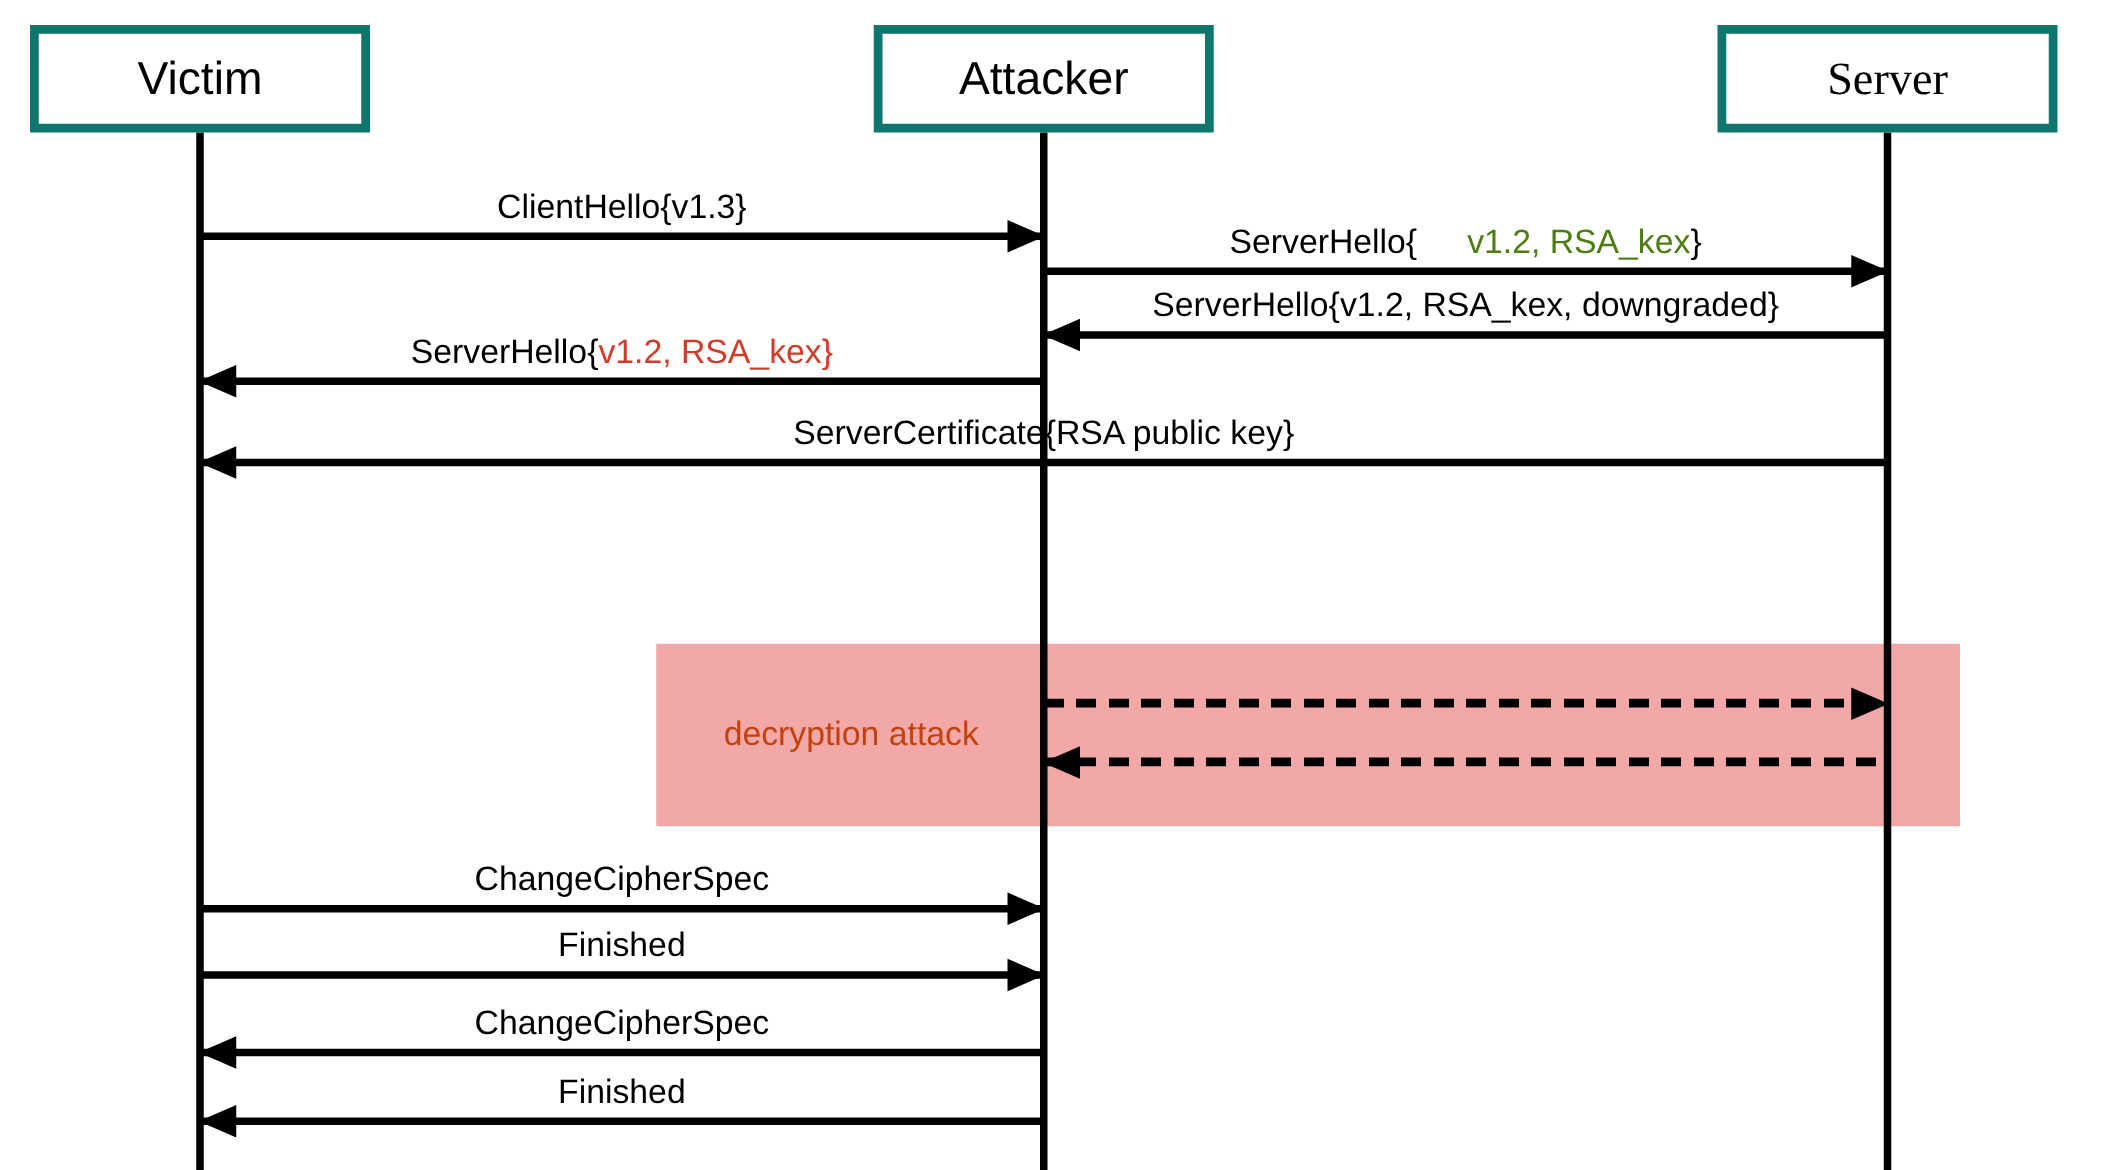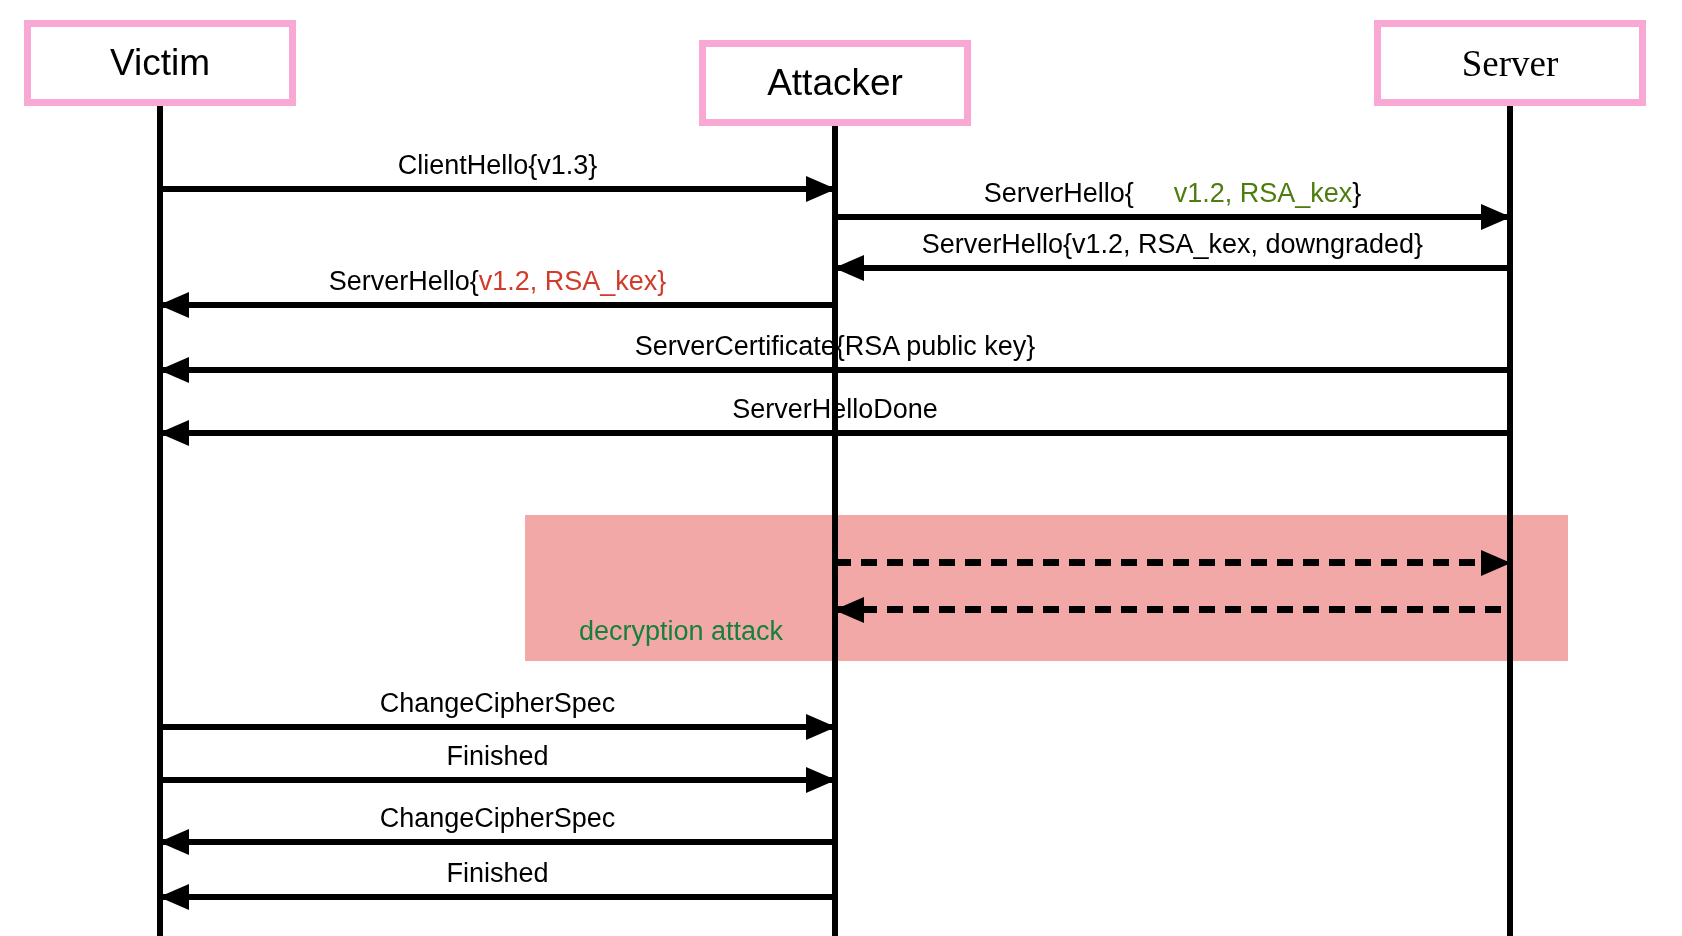--- a/index.html
+++ b/index.html
@@ -8,21 +8,21 @@
     width:1682px; height:936px;
     background:#ffffff;
     overflow:hidden;
     font-family:"Liberation Sans", sans-serif;
     color:#000;
   }
   
   .actor-box {
     position:absolute; top:20px;
     width:272px; height:86px;
-    border:7px solid #f9a8d4;
+    border:7px solid #0f766e;
     box-sizing:border-box;
     background:#fff;
     display:flex; align-items:center; justify-content:center;
     font-size:37px;
     z-index:5;
   }
   
   .lifeline {
     position:absolute; top:100px; bottom:0;
     width:6px; background:#000; z-index:2;
@@ -68,30 +68,30 @@
     font-size:27px; line-height:32px;
     white-space:nowrap;
   }
 </style>
 </head>
 <body>
 
 <div class="canvas">
 
   <div class="attack-region" style="background: rgb(243, 168, 168);"></div>
-  <div class="attack-label" style="color: #15803d; margin-top: 44px;">decryption attack</div>
+  <div class="attack-label" style="color: #c2410c;">decryption attack</div>
 
   <div class="lifeline" style="left:157px;"></div>
   <div class="lifeline" style="left:832px;"></div>
   <div class="lifeline" style="left:1507px;"></div>
 
   <div class="actor-box" style="left:24px;">
     <span>Victim</span>
   </div>
-  <div class="actor-box" style="left:699px;margin-top:20px;">
+  <div class="actor-box" style="left:699px;">
     <span>Attacker</span>
   </div>
   <div class="actor-box" style="left:1374px;font-family:Liberation Serif, serif;">
     <span>Server</span>
   </div>
 
   <div class="msg" style="left:160px; top:144px; width:675px;">
     <div class="label">
       <span>ClientHello{v1.3}</span>
     </div>
@@ -124,27 +124,20 @@
   </div>
 
   <div class="msg" style="left:160px; top:325px; width:1350px;">
     <div class="label">
       <span>ServerCertificate{RSA public key}</span>
     </div>
     <div class="line"></div>
     <div class="head l"></div>
   </div>
 
-  <div class="msg" style="left:160px; top:388px; width:1350px;">
-    <div class="label">
-      <span>ServerHelloDone</span>
-    </div>
-    <div class="line"></div>
-    <div class="head l"></div>
-  </div>
 
 
   <div class="msg" style="left:835px; top:518px; width:675px;">
     <div class="line dash"></div>
     <div class="head r"></div>
   </div>
 
   <div class="msg" style="left:835px; top:565px; width:675px;">
     <div class="line dash"></div>
     <div class="head l"></div>

